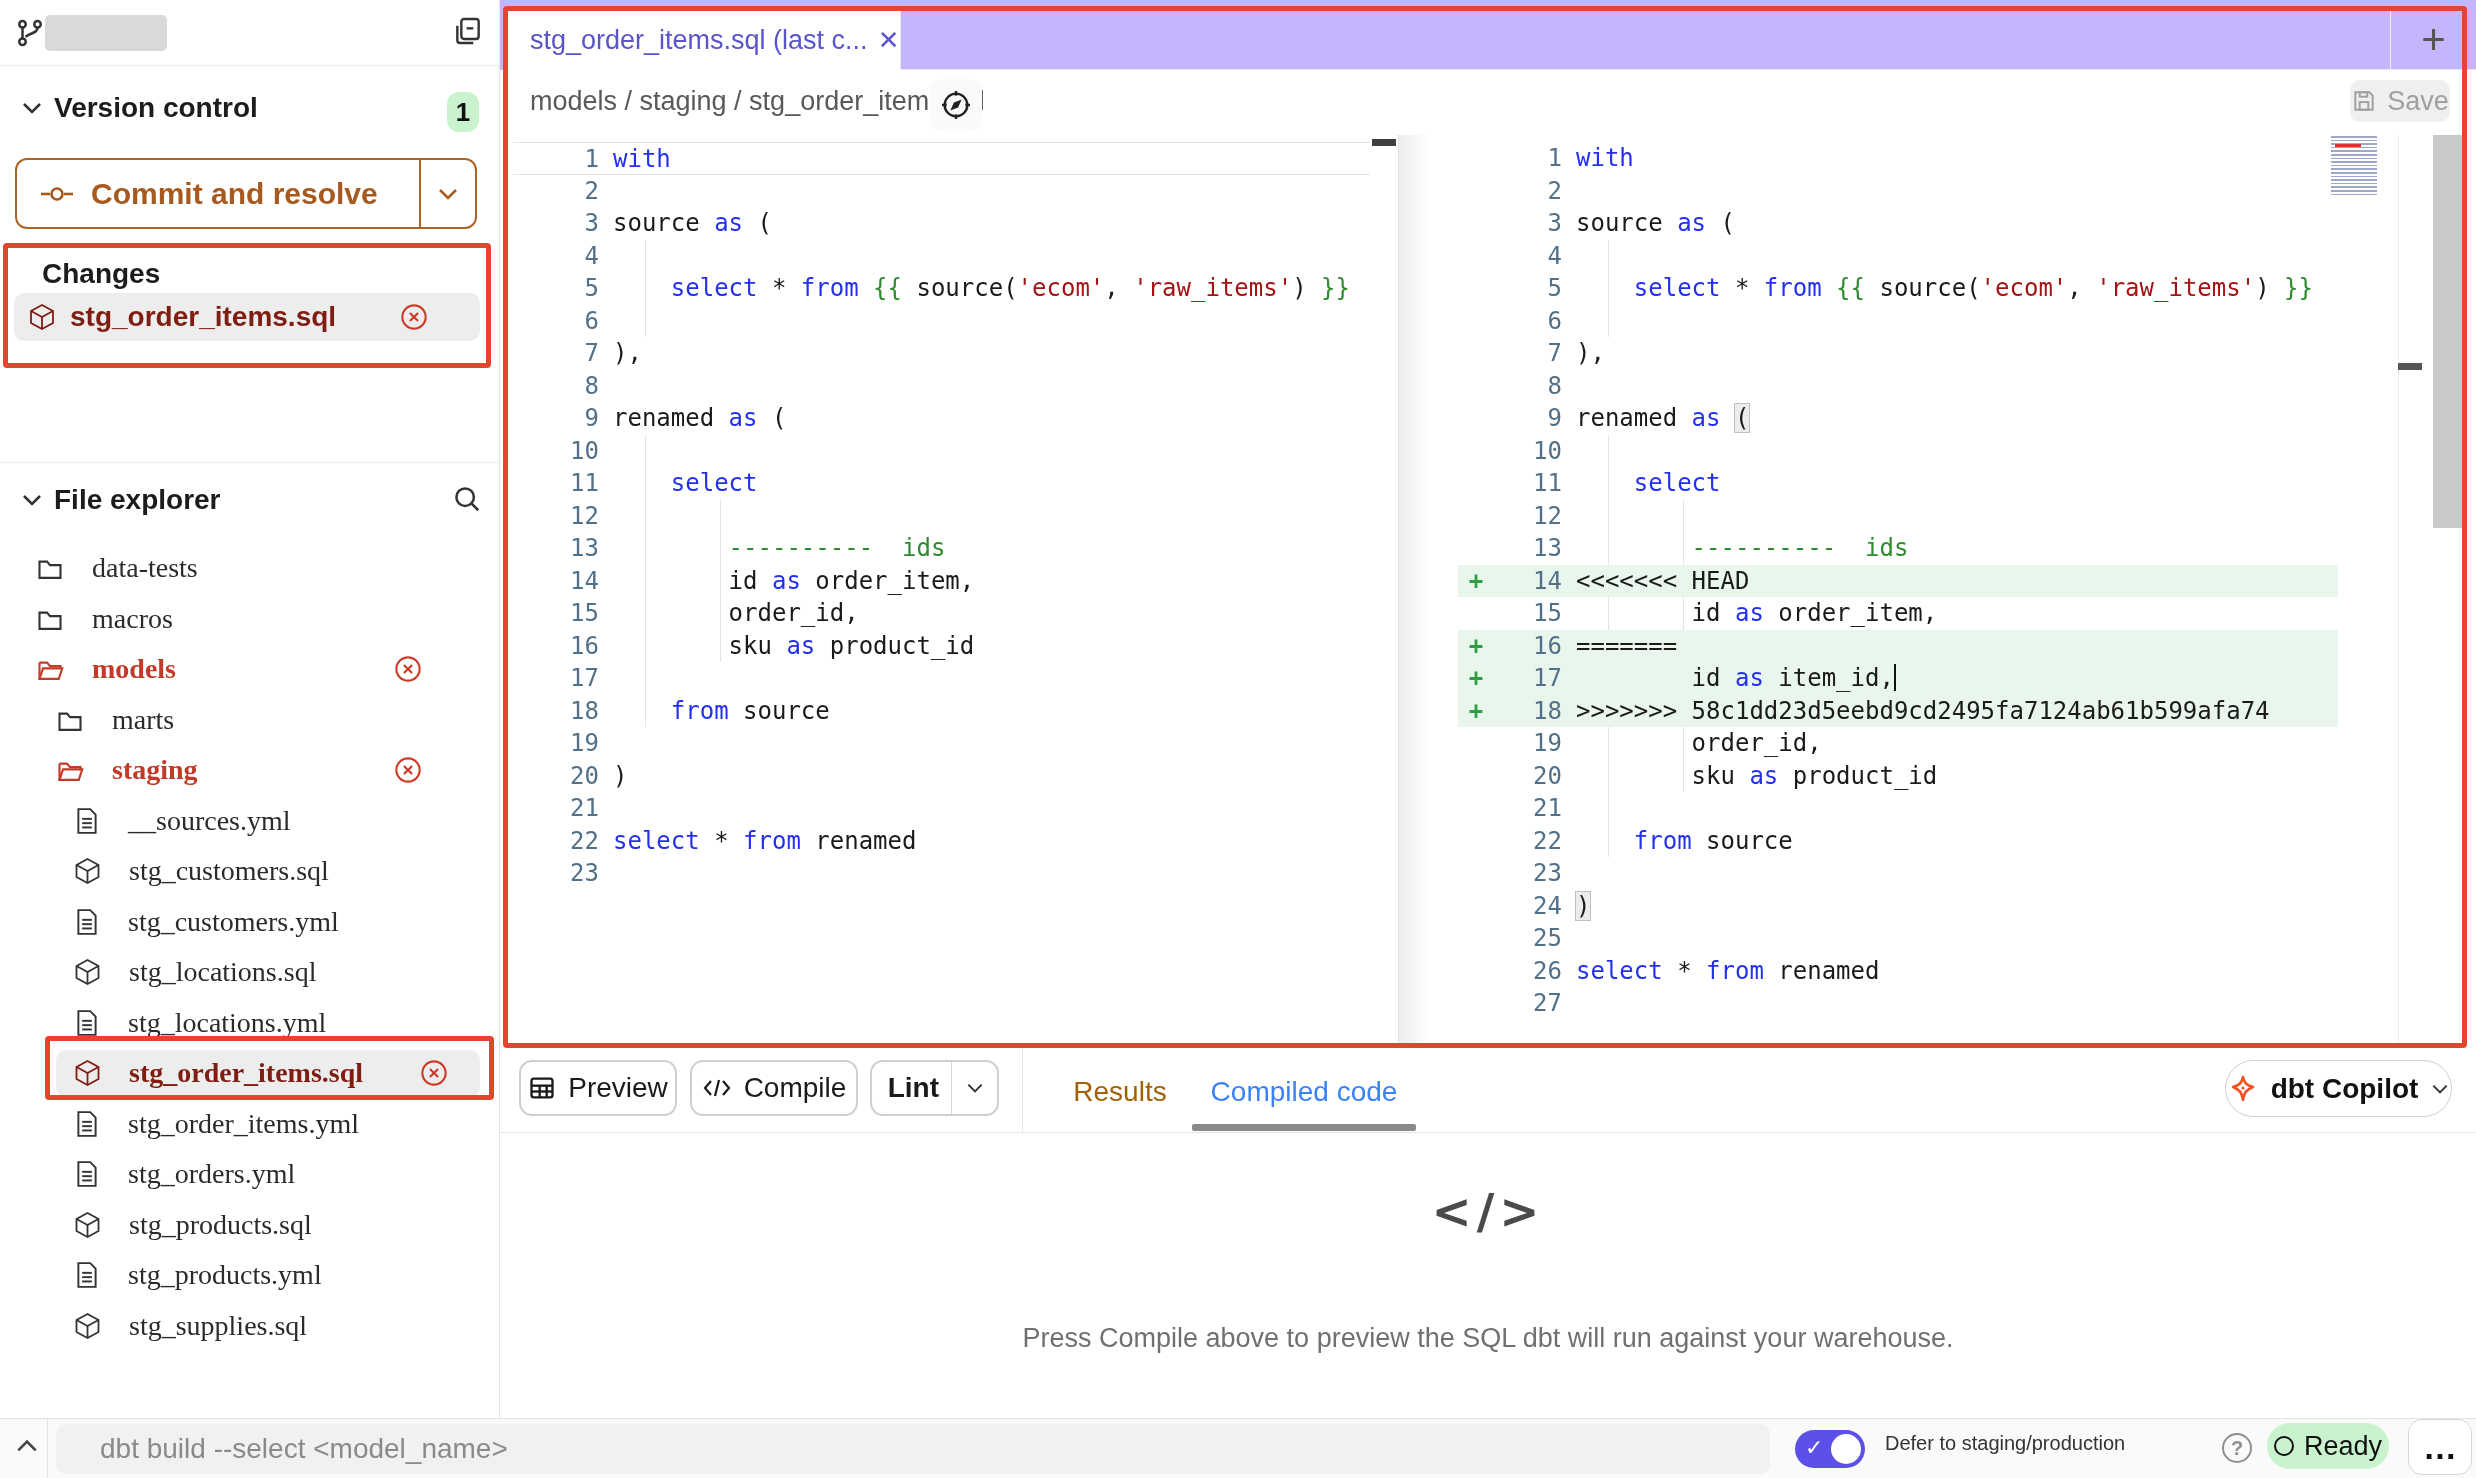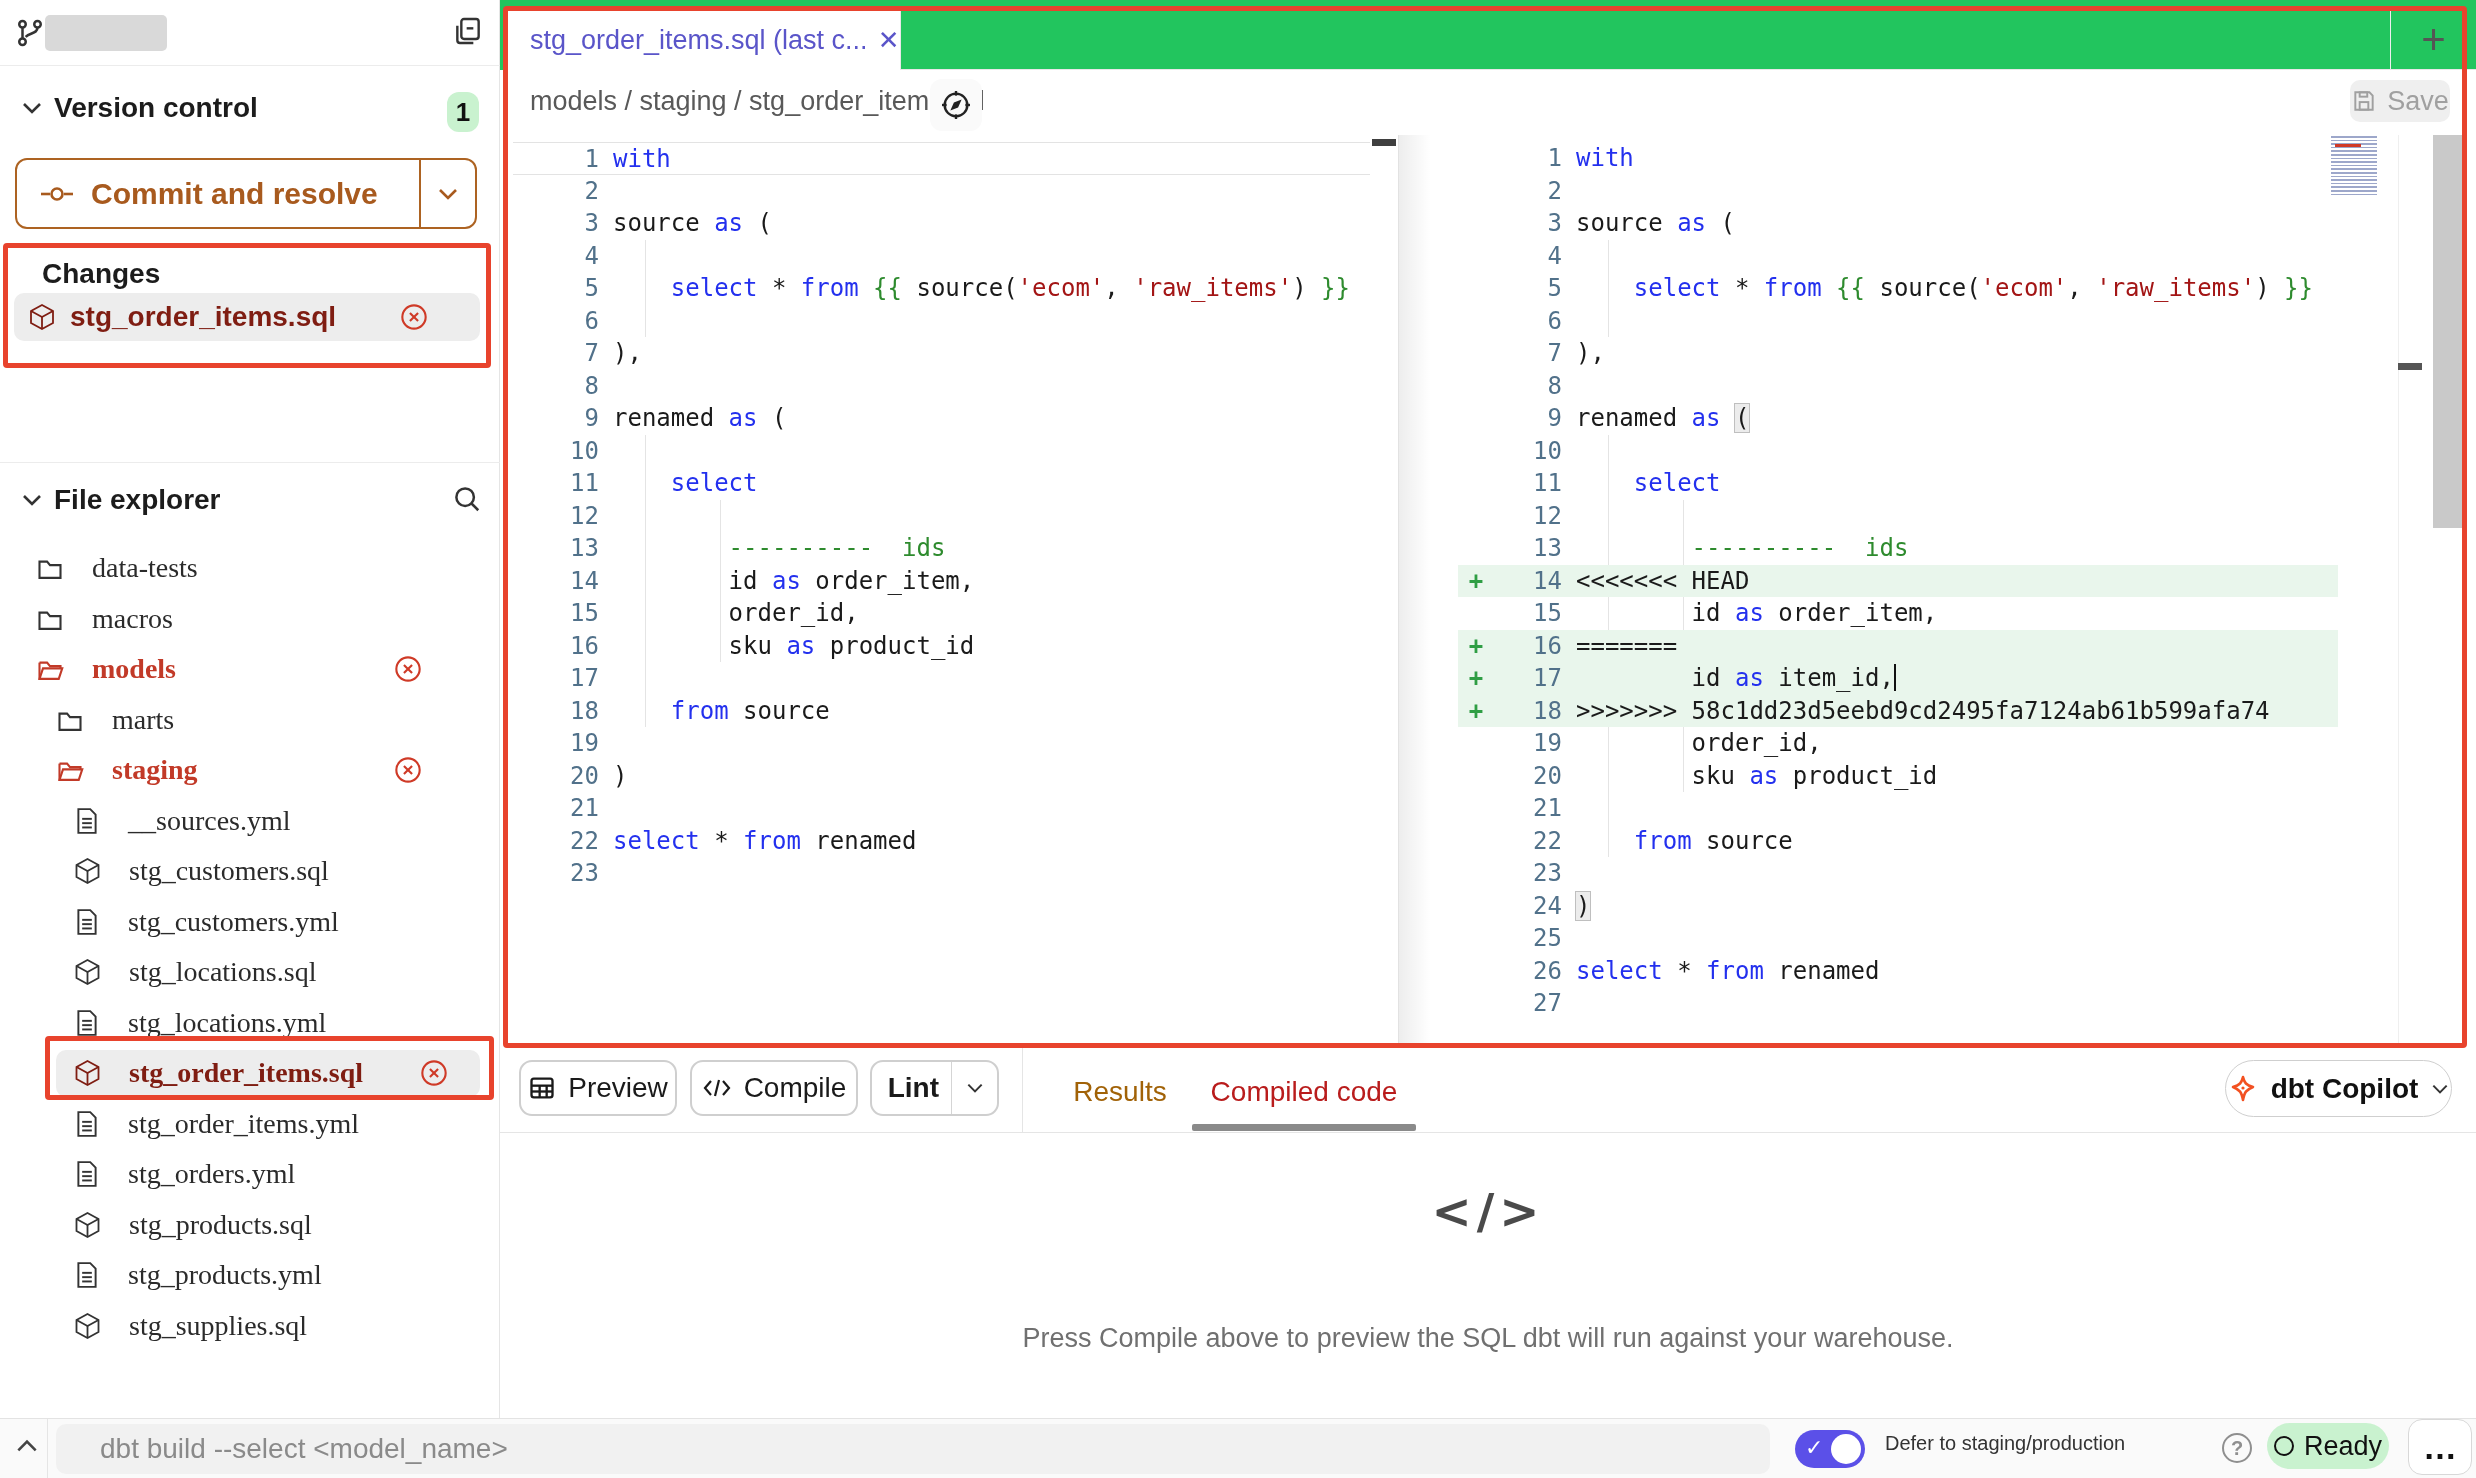--- a/index.html
+++ b/index.html
@@ -39,21 +39,21 @@
   .toggle .knob { position:absolute; right:4px; top:4px; width:30px; height:30px; background:#fff; border-radius:50%; }
   .toggle .chk { position:absolute; left:10px; top:5px; color:#fff; font-size:22px; }
   .defer-label { position:absolute; left:1885px; top:13px; font-size:20px; color:#333; }
   .help-circ { position:absolute; left:2222px; top:14px; width:30px; height:30px; border:2px solid #8f8f8f; border-radius:50%; color:#8f8f8f; font-size:20px; font-weight:700; display:flex; align-items:center; justify-content:center; }
   .ready-pill { position:absolute; left:2267px; top:4px; width:122px; height:46px; background:#c9f2cf; border-radius:23px; display:flex; align-items:center; justify-content:center; gap:10px; }
   .ready-pill .circ { width:20px; height:20px; border:2.5px solid #111; border-radius:50%; }
   .ready-pill .txt { font-size:27px; color:#111; }
   .more-btn { position:absolute; left:2408px; top:0px; width:64px; height:56px; border:1.5px solid #d8d8d8; border-radius:14px; background:#fff; font-size:34px; font-weight:700; color:#111; display:flex; align-items:center; justify-content:center; cursor:pointer; }
 
   
-  #tabbar { position:absolute; left:500px; top:0; width:1976px; height:70px; background:#22c55e; }
+  #tabbar { position:absolute; left:500px; top:0; width:1976px; height:70px; background:#c4b5fd; }
   .tab { position:absolute; left:8px; top:10px; width:393px; height:60px; background:#fff; border-right:1px solid #e8e8e8; display:flex; align-items:center; padding-left:22px; gap:10px; cursor:pointer; }
   .tab .t { color:#5a55c9; font-size:27px; font-weight:500; white-space:nowrap; }
   .tab .x { color:#5a55c9; font-size:26px; }
   .tabbar-border { position:absolute; left:401px; top:69px; width:1575px; height:1px; background:#e8e8e8; }
   .plusbox { position:absolute; left:1890px; top:10px; width:86px; height:59px; border-left:1px solid #eee; display:flex; align-items:center; justify-content:center; font-size:42px; color:#555; cursor:pointer; }
   #crumbrow { position:absolute; left:500px; top:70px; width:1976px; height:65px; background:#fff; }
   .crumb { position:absolute; left:30px; top:16px; font-size:27px; color:#595959; }
   .compass-btn { position:absolute; left:430px; top:9px; width:52px; height:52px; background:#fafafa; border-radius:12px; display:flex; align-items:center; justify-content:center; cursor:pointer; }
   .save-btn { position:absolute; left:1850px; top:10px; width:100px; height:42px; background:#efefef; border-radius:10px; color:#a0a0a0; font-size:27px; display:flex; align-items:center; justify-content:center; gap:10px; }
 
@@ -681,21 +681,21 @@
     <div class="tb-btn" style="left:370px;width:129px;padding:0;">
       <span style="flex:1;text-align:right;font-weight:bold;">Lint</span>
       <span style="width:46px;height:100%;border-left:1.5px solid #d5d5d5;display:flex;align-items:center;justify-content:center;">
         <svg width="20" height="14" viewBox="0 0 24 16" fill="none" stroke="#333" stroke-width="2.4">
             <polyline points="4,4 12,12 20,4"></polyline>
           </svg>
       </span>
     </div>
     <div class="tb-divider"></div>
     <span class="rtab" style="left:560px;width:120px;color:#a16207;">Results</span>
-    <span class="rtab" style="left:692px;width:224px;color:#b91c1c;font-weight:500;">Compiled code</span>
+    <span class="rtab" style="left:692px;width:224px;color:#3b82f6;font-weight:500;">Compiled code</span>
     <div class="rtab-underline"></div>
     <div class="copilot-btn">
       <span>
         <svg width="32" height="32" viewBox="0 0 32 32" fill="none">
           <defs>
               <linearGradient id="cg" x1="0" y1="0" x2="32" y2="32">
                 <stop offset="0" stop-color="#f4511e"></stop>
                 <stop offset="1" stop-color="#7c4dff"></stop>
               </linearGradient>
             </defs>

